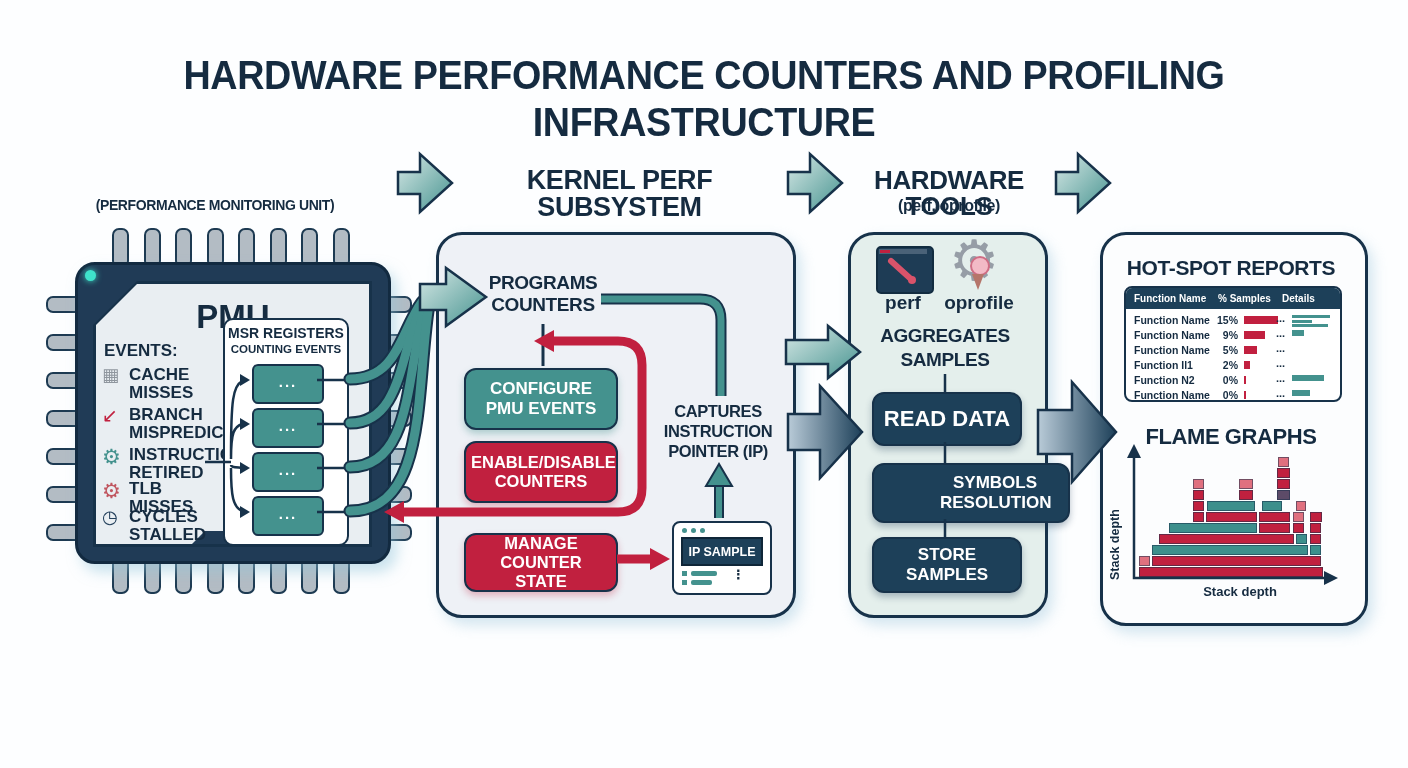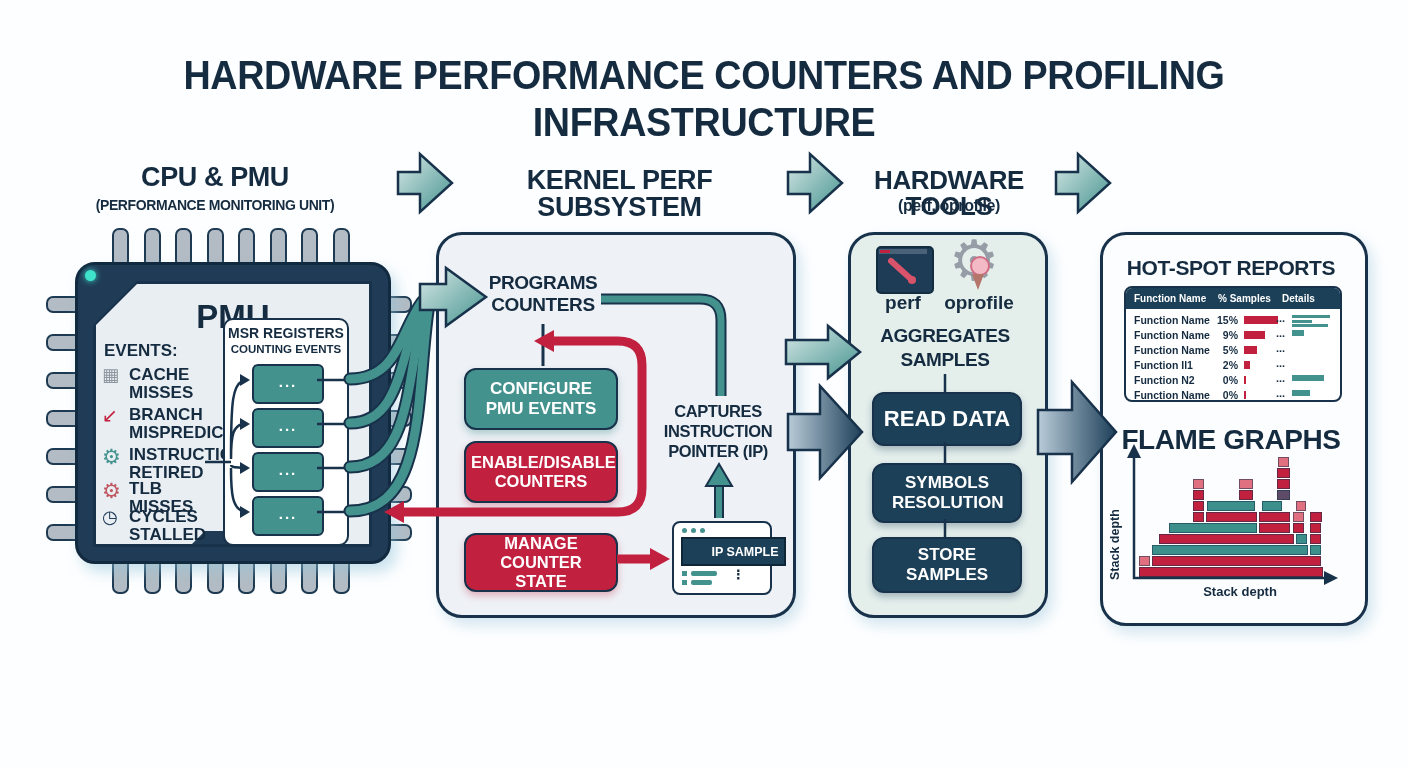--- a/index.html
+++ b/index.html
@@ -34,21 +34,20 @@
   .hs-tbar{background:#44928e;margin-bottom:1.5px;}
   .flamebar{position:absolute;height:10px;border:1px solid rgba(23,50,74,.55);box-sizing:border-box;}
 </style>
 </head>
 <body>
 
 <div id="canvas">
 
   <div class="t c cond" style="left:0;top:52px;width:1408px;font-size:41px;"><span class="sqz">HARDWARE PERFORMANCE COUNTERS AND PROFILING INFRASTRUCTURE</span></div>
 
-  <div class="t c cond stage-label" style="left:70px;top:164px;width:290px;font-size:27px;">CPU &amp; PMU</div>
   <div class="t c cond stage-sub" style="left:55px;top:197px;width:320px;">(PERFORMANCE MONITORING UNIT)</div>
   <div class="t c cond stage-label" style="left:452px;top:167px;width:335px;font-size:27px;">KERNEL PERF SUBSYSTEM</div>
   <div class="t c cond stage-label" style="left:843px;top:167px;width:212px;">HARDWARE TOOLS</div>
   <div class="t c cond" style="left:843px;top:197px;width:212px;font-size:16px;">(perf, oprofile)</div>
 
   <div class="abs">
       <div class="pin" style="left: 112px; top: 228px; width: 13px; height: 36px;"></div>
       <div class="pin" style="left: 112px; top: 554px; width: 13px; height: 36px;"></div>
       <div class="pin" style="left: 143.5px; top: 228px; width: 13px; height: 36px;"></div>
       <div class="pin" style="left: 143.5px; top: 554px; width: 13px; height: 36px;"></div>
@@ -139,21 +138,21 @@
     <span style="width:125px;">MANAGE COUNTER STATE</span>
     </div>
   <div class="t c cond" style="left:648px;top:402px;width:140px;font-size:16.5px;line-height:1.2;">CAPTURES INSTRUCTION POINTER (IP)</div>
 
   <div class="abs" style="left:672px;top:521px;width:96px;height:70px;background:#fff;
        border:2.5px solid #17324a;border-radius:8px;">
     <div class="abs" style="left:8px;top:5px;width:5px;height:5px;border-radius:50%;background:#44928e;"></div>
     <div class="abs" style="left:17px;top:5px;width:5px;height:5px;border-radius:50%;background:#44928e;"></div>
     <div class="abs" style="left:26px;top:5px;width:5px;height:5px;border-radius:50%;background:#44928e;"></div>
     <div class="abs" style="left:7px;top:14px;width:78px;height:25px;background:#1d4059;border:2px solid #0f2638;
-         display:flex;align-items:center;justify-content:center;color:#fff;font-weight:bold;font-size:12.5px;padding-left:23px;">
+         display:flex;align-items:center;justify-content:center;color:#fff;font-weight:bold;font-size:12.5px;">
       <span>IP SAMPLE</span>
       </div>
     <div class="abs" style="left:8px;top:48px;width:5px;height:5px;background:#44928e;"></div>
     <div class="abs" style="left:17px;top:48px;width:26px;height:5px;background:#44928e;border-radius:2px;"></div>
     <div class="abs" style="left:8px;top:57px;width:5px;height:5px;background:#44928e;"></div>
     <div class="abs" style="left:17px;top:57px;width:21px;height:5px;background:#44928e;border-radius:2px;"></div>
     <div class="t" style="left:58px;top:44px;font-size:13px;">⋮</div>
   </div>
 
   <div class="panel" style="left:848px;top:232px;width:194px;height:380px;background:#e4efec;"></div>
@@ -175,21 +174,21 @@
          border:2.5px solid #cf6d84;"></div>
     <div class="abs" style="left:25px;top:38px;width:0;height:0;border-left:6px solid transparent;
          border-right:6px solid transparent;border-top:16px solid #b5756a;"></div>
   </div>
   <div class="t c" style="left:938px;top:292px;width:82px;font-size:19px;">oprofile</div>
 
   <div class="t c cond" style="left:870px;top:324px;width:150px;font-size:19px;line-height:1.25;">AGGREGATES SAMPLES</div>
   <div class="flowbox navyb" style="left:872px;top:392px;width:146px;height:50px;font-size:22px;">
     <span>READ DATA</span>
     </div>
-  <div class="flowbox navyb" style="left:872px;top:463px;width:146px;height:56px;font-size:17px;">
+  <div class="flowbox navyb" style="left:872px;top:463px;width:146px;height:56px;font-size:17px;padding-left:48px;">
     <span style="width:110px;">SYMBOLS RESOLUTION</span>
     </div>
   <div class="flowbox navyb" style="left:872px;top:537px;width:146px;height:52px;font-size:17px;">
     <span style="width:90px;">STORE SAMPLES</span>
     </div>
 
   <div class="panel" style="left:1100px;top:232px;width:262px;height:388px;background:#fcfdfe;"></div>
   <div class="t c cond" style="left:1100px;top:256px;width:262px;font-size:21px;">HOT-SPOT REPORTS</div>
 
   <div class="abs" style="left:1124px;top:286px;width:214px;height:112px;background:#fff;
@@ -248,21 +247,21 @@
           <div class="hs-pct">0%</div>
           <div class="hs-bar" style="width: 2px;"></div>
           <div class="hs-dots">...</div>
           <div class="hs-tbars">
             <div class="hs-tbar" style="width: 18px; height: 6px;"></div>
           </div>
         </div>
       </div>
   </div>
 
-  <div class="t c cond" style="left:1100px;top:424px;width:262px;font-size:28px;">FLAME GRAPHS</div>
+  <div class="t c cond" style="left:1100px;top:424px;width:262px;font-size:22px;">FLAME GRAPHS</div>
 
   <div class="abs" style="left:1139px;top:452px;width:196px;height:126px;">
       <div class="flamebar" style="left: 0px; bottom: 1px; width: 184px; background: rgb(193, 32, 63);"></div>
       <div class="flamebar" style="left: 0px; bottom: 12px; width: 11px; background: rgb(224, 112, 127);"></div>
       <div class="flamebar" style="left: 13px; bottom: 12px; width: 169px; background: rgb(193, 32, 63);"></div>
       <div class="flamebar" style="left: 13px; bottom: 23px; width: 156px; background: rgb(61, 143, 140);"></div>
       <div class="flamebar" style="left: 171px; bottom: 23px; width: 11px; background: rgb(61, 143, 140);"></div>
       <div class="flamebar" style="left: 20px; bottom: 34px; width: 135px; background: rgb(193, 32, 63);"></div>
       <div class="flamebar" style="left: 157px; bottom: 34px; width: 11px; background: rgb(61, 143, 140);"></div>
       <div class="flamebar" style="left: 171px; bottom: 34px; width: 11px; background: rgb(193, 32, 63);"></div>

